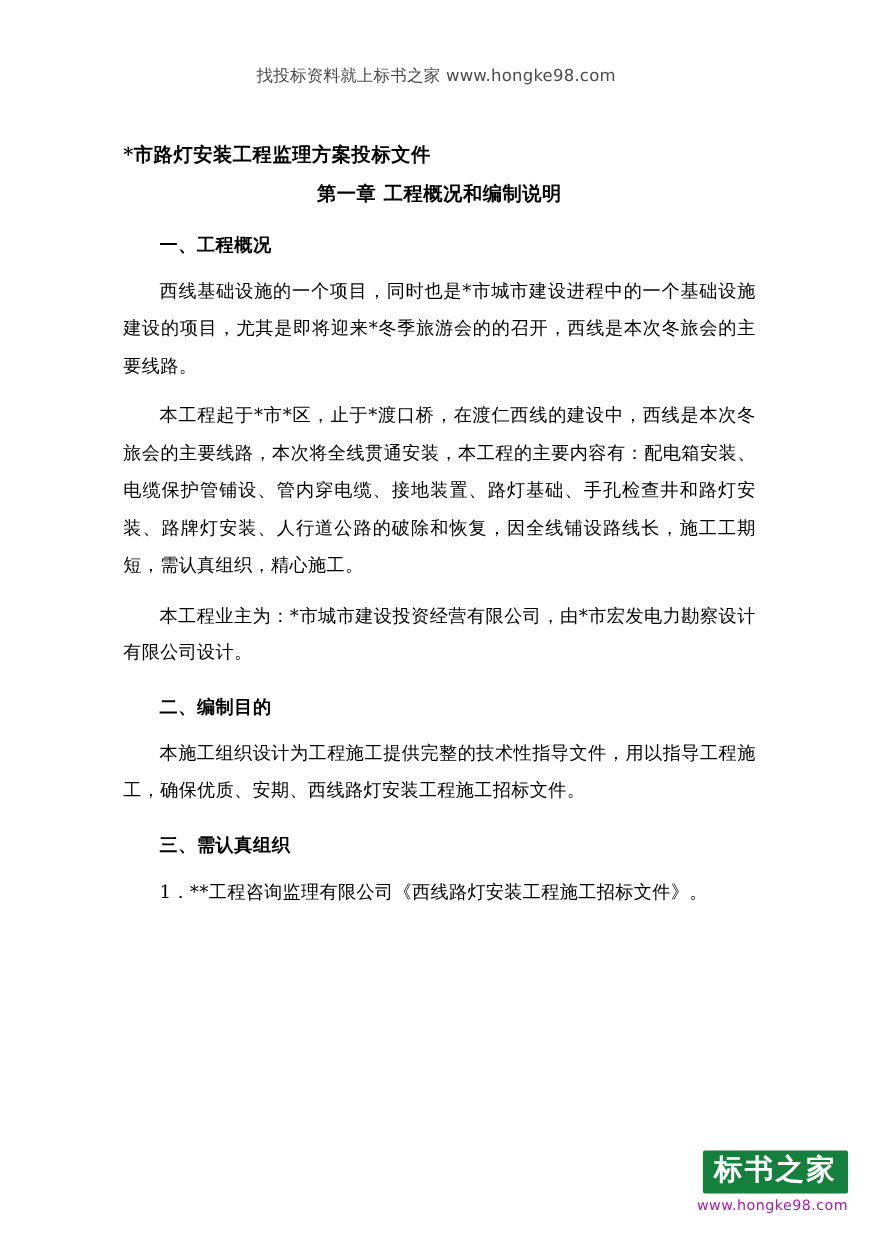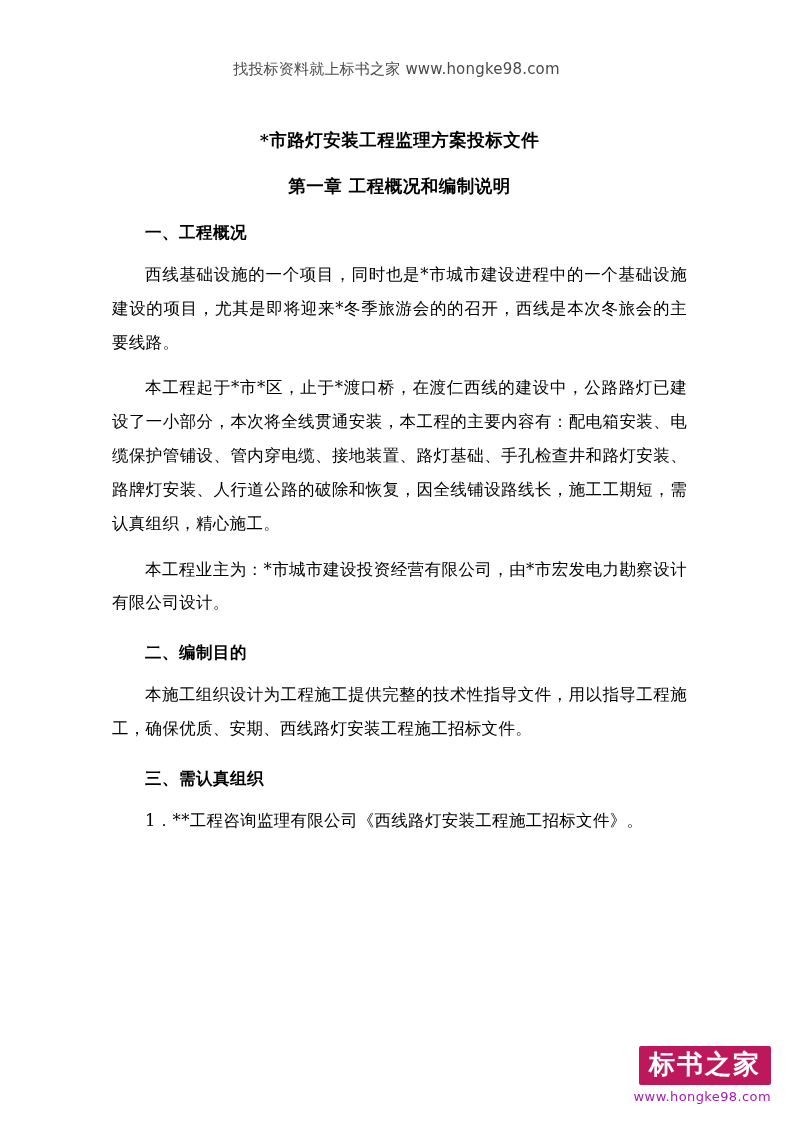--- a/index.html
+++ b/index.html
@@ -32,26 +32,26 @@
     color: #4a4a4a;
     letter-spacing: 0.2px;
   }
   .content {
     position: absolute;
     top: 128px;
     left: 112px;
     width: 575px;
   }
   .doc-title {
-    text-align: center;
+    text-align: left;
     font-size: 17.5px;
     font-weight: bold;
     font-family: "DejaVu Serif", "Liberation Serif", serif;
     letter-spacing: 0.5px;
-    margin-bottom: 22px;
+    margin-bottom: 12px;
   }
   .chapter-title {
     text-align: center;
     font-size: 17.5px;
     font-weight: bold;
     letter-spacing: 0.5px;
     margin-bottom: 24px;
   }
   .section-heading {
     font-size: 16.5px;
@@ -110,29 +110,29 @@
   <div class="watermark-top">找投标资料就上标书之家 www.hongke98.com</div>
 
   <div class="content">
 
     <div class="doc-title">*市路灯安装工程监理方案投标文件</div>
 
     <div class="chapter-title">第一章   工程概况和编制说明</div>
 
     <div class="section-heading">一、工程概况</div>
     <p class="para">西线基础设施的一个项目，同时也是*市城市建设进程中的一个基础设施建设的项目，尤其是即将迎来*冬季旅游会的的召开，西线是本次冬旅会的主要线路。</p>
-    <p class="para para-gap">本工程起于*市*区，止于*渡口桥，在渡仁西线的建设中，公路路灯已建设了一小部分，本次将全线贯通安装，本工程的主要内容有：配电箱安装、电缆保护管铺设、管内穿电缆、接地装置、路灯基础、手孔检查井和路灯安装、路牌灯安装、人行道公路的破除和恢复，因全线铺设路线长，施工工期短，需认真组织，精心施工。</p>
+    <p class="para para-gap">本工程起于*市*区，止于*渡口桥，在渡仁西线的建设中，西线是本次冬旅会的主要线路，本次将全线贯通安装，本工程的主要内容有：配电箱安装、电缆保护管铺设、管内穿电缆、接地装置、路灯基础、手孔检查井和路灯安装、路牌灯安装、人行道公路的破除和恢复，因全线铺设路线长，施工工期短，需认真组织，精心施工。</p>
     <p class="para para-gap">本工程业主为：*市城市建设投资经营有限公司，由*市宏发电力勘察设计有限公司设计。</p>
 
     <div class="section-heading section-gap">二、编制目的</div>
     <p class="para">本施工组织设计为工程施工提供完整的技术性指导文件，用以指导工程施工，确保优质、安期、西线路灯安装工程施工招标文件。</p>
 
     <div class="section-heading section-gap">三、需认真组织</div>
     <p class="para">1．**工程咨询监理有限公司《西线路灯安装工程施工招标文件》。</p>
 
   </div>
 
   <div class="logo-block">
-    <div class="logo-badge" style="background: #be185d;">标书之家</div>
+    <div class="logo-badge" style="background: #15803d;">标书之家</div>
     <div class="logo-url">www.hongke98.com</div>
   </div>
 
 </div>
 
 </body></html>

